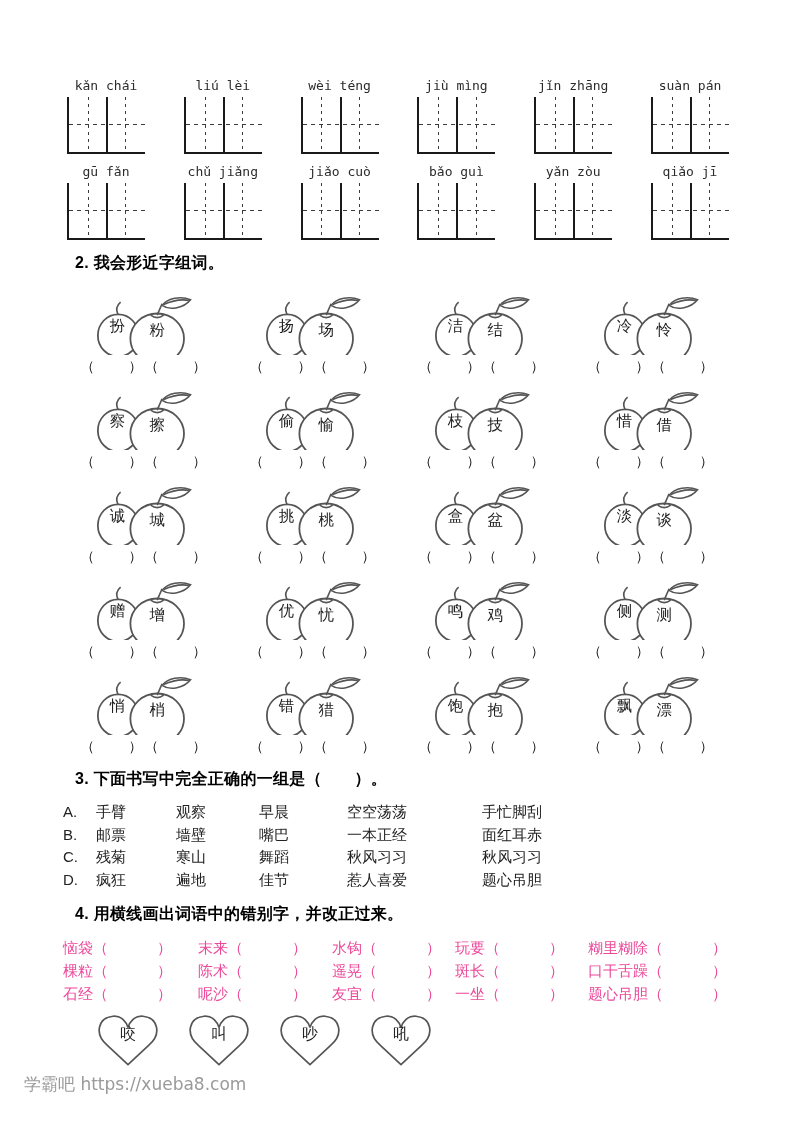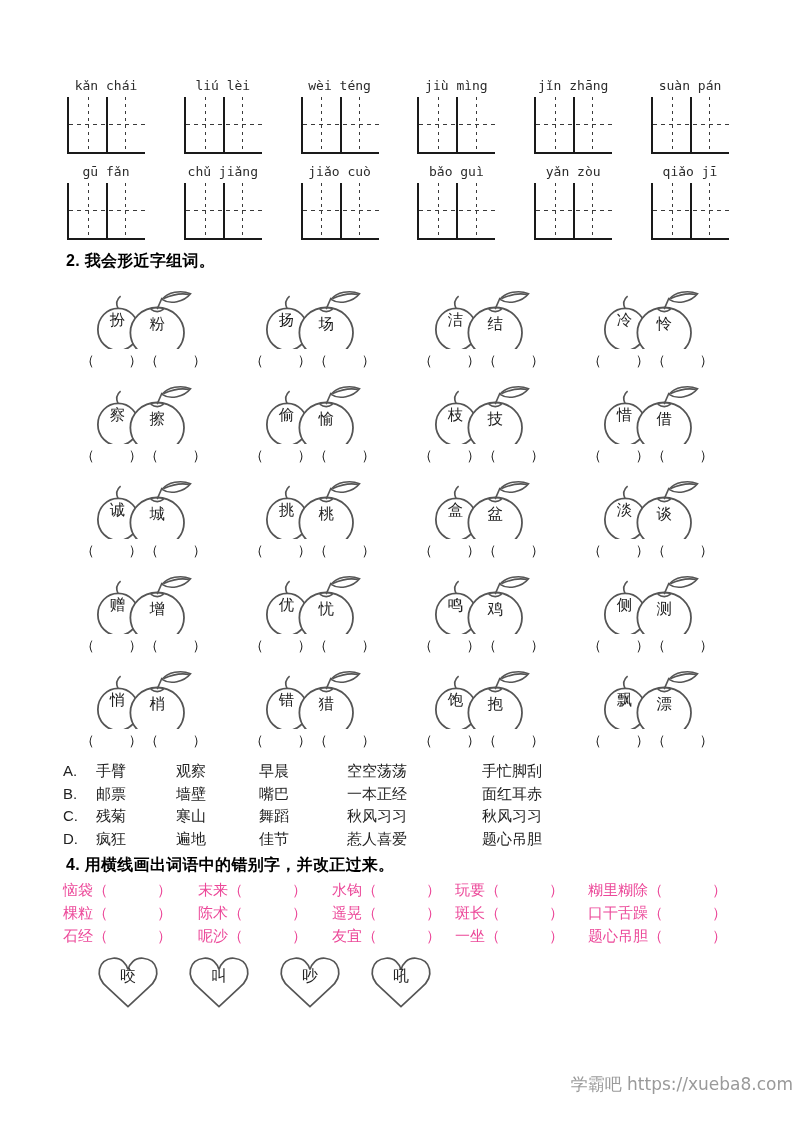--- a/index.html
+++ b/index.html
@@ -16,21 +16,21 @@
   .wgrid {
     width:76px; height:55px;
     border-left:2px solid #1a1a1a; border-bottom:2px solid #1a1a1a;
     background:
       linear-gradient(#1a1a1a,#1a1a1a) 50% 0/2px 100% no-repeat,
       repeating-linear-gradient(180deg,#3a3a3a 0 3px,transparent 3px 7px) 25% 0/1px 100% no-repeat,
       repeating-linear-gradient(180deg,#3a3a3a 0 3px,transparent 3px 7px) 75% 0/1px 100% no-repeat,
       repeating-linear-gradient(90deg,#3a3a3a 0 4px,transparent 4px 8px) 0 50%/100% 1px no-repeat;
   }
   
-  .sec-title { font-weight:bold; font-size:16px; color:#000; margin:3px; line-height:21px; letter-spacing:.3px; }
+  .sec-title { font-weight:bold; font-size:16px; color:#000; margin:12px; line-height:21px; letter-spacing:.3px; }
   
   .apple-area { margin-top:8px; }
   .arow { display:flex; justify-content:space-between; margin-top:4px; }
   .agroup { width:163px; display:flex; flex-direction:column; align-items:center; }
   .apples { width:104px; height:70px; display:block; }
   .shape   { fill:#fff; stroke:#555; stroke-width:2.2; }
   .leafshape { fill:#fff; stroke:#555; stroke-width:2; }
   .ln     { fill:none; stroke:#555; stroke-width:2; }
   text.char { font-size:19px; fill:#222; text-anchor:middle; font-family:"Liberation Sans",sans-serif; }
   text.hchar { font-size:22px; }
@@ -42,21 +42,21 @@
   
   .sec4 { margin-top:4px; }
   .s4row { display:grid; grid-template-columns:135px 134px 123px 133px 1fr;
     font-size:15px; line-height:23px; color:#ec4899; }
   .s4paren { letter-spacing:1px; }
   
   .sec5 { margin-top:4px; }
   .hearts { display:flex; gap:17px; margin:4px 0 0 28px; }
   .heart { width:74px; height:60px; display:block; }
   
-  .footer { position:absolute; left:0; right:0; bottom:26px; text-align:right;
+  .footer { position:absolute; left:0; right:0; bottom:26px; text-align:left;
     color:#9a9a9a; font-size:17px; font-family:"DejaVu Sans","Liberation Sans",sans-serif;padding-left:24px; }
   .defs { position:absolute; width:0; height:0; overflow:hidden; }
 </style>
 </head>
 <body>
 
 <svg class="defs" aria-hidden="true">
   <defs>
     <symbol id="apple-pair" viewBox="0 -12 128 86">
       <path class="ln" d="M31,13 C28,7 29,1 34,-3"></path>
@@ -306,20 +306,21 @@
               <text class="char" x="79" y="49">漂</text>
             </svg>
             <div class="parens">（　　）（　　）</div>
           </div>
       </div>
 
     </div>
   </div>
 
   <div class="sec3">
+    <p class="sec-title">3. 下面书写中完全正确的一组是（　　）。</p>
     <div class="opt-row">
       <span>A.</span>
         <span>手臂</span>
         <span>观察</span>
         <span>早晨</span>
         <span>空空荡荡</span>
         <span>手忙脚刮</span>
     </div>
     <div class="opt-row">
       <span>B.</span>

